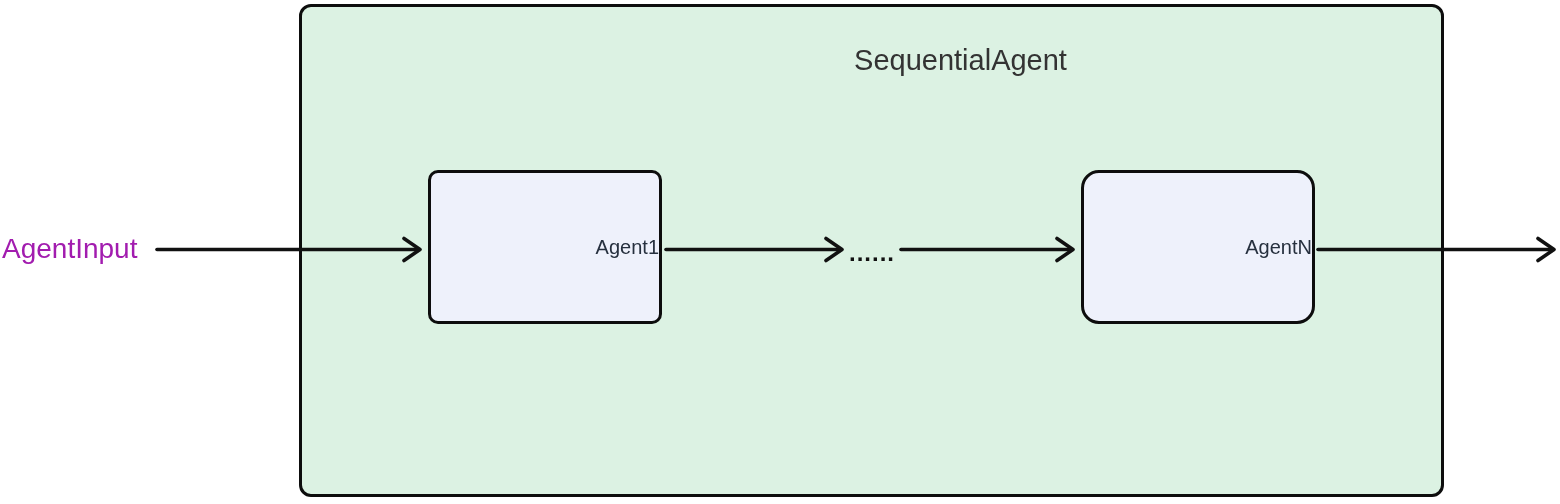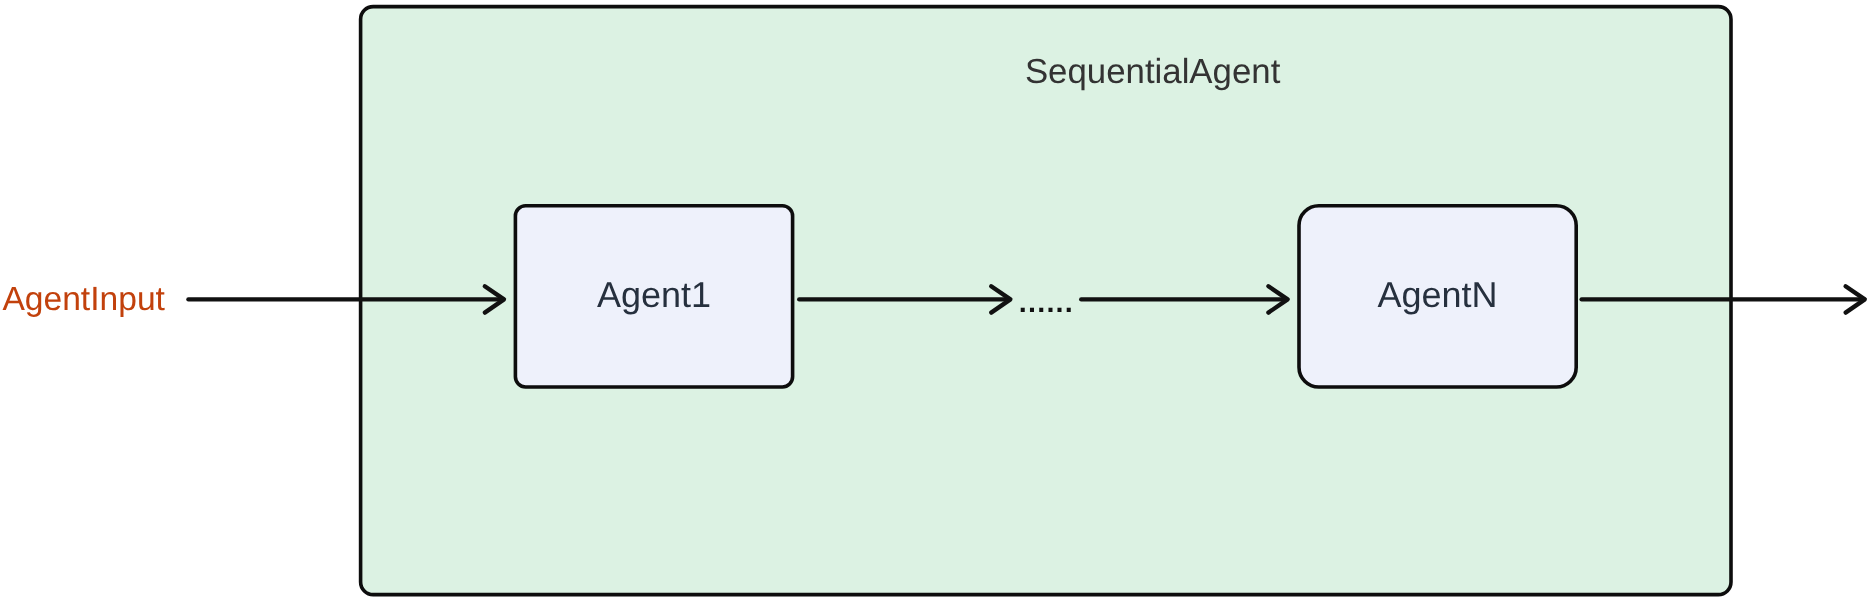--- a/index.html
+++ b/index.html
@@ -40,36 +40,36 @@
   .node {
     position: absolute;
     top: 170px;
     width: 228px;
     height: 148px;
     background: #eef1fb;
     border: 3.5px solid #0d0d0d;
     border-radius: 10px;
     display: flex;
     align-items: center;
-    justify-content: center;
-    font-size: 30px;
+    justify-content: flex-end;
+    font-size: 20px;
     color: #26303e;
   }
   .node-agent1 { left: 428px; }
   .node-agentN { left: 1081px; border-radius: 18px; }
   
   .input-label {
     position: absolute;
     left: 2px;
     top: 231px;
     width: 150px;
     text-align: left;
     font-size: 28px;
     line-height: 36px;
-    color: #c2410c;
+    color: #a21caf;
   }
   
   .ellipsis-label {
     position: absolute;
     left: 838px;
     top: 232px;
     width: 68px;
     text-align: center;
     font-size: 24px;
     font-weight: 900;

